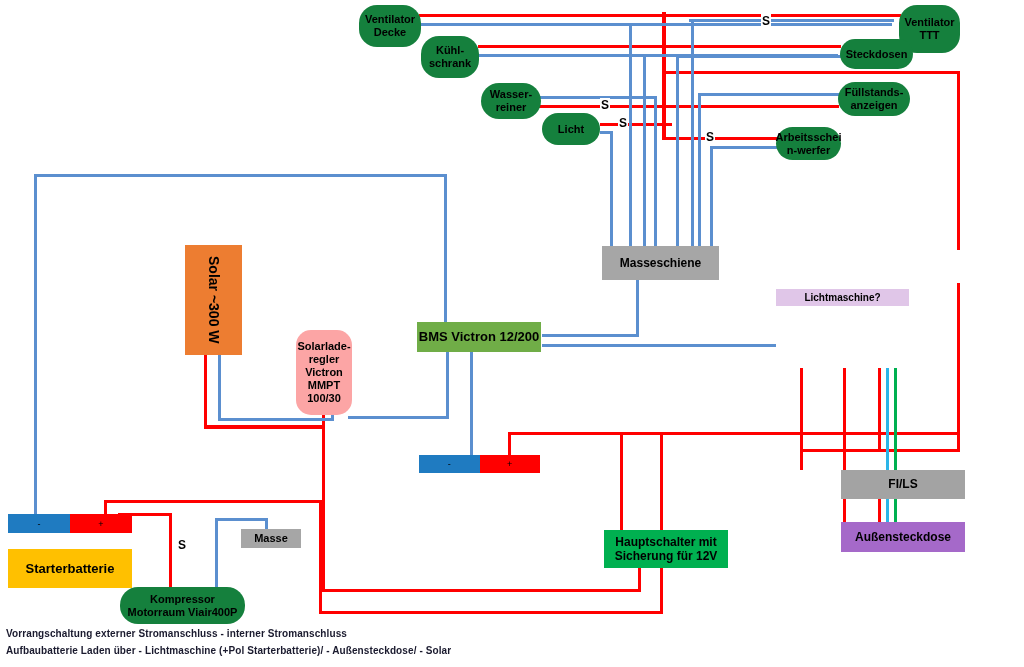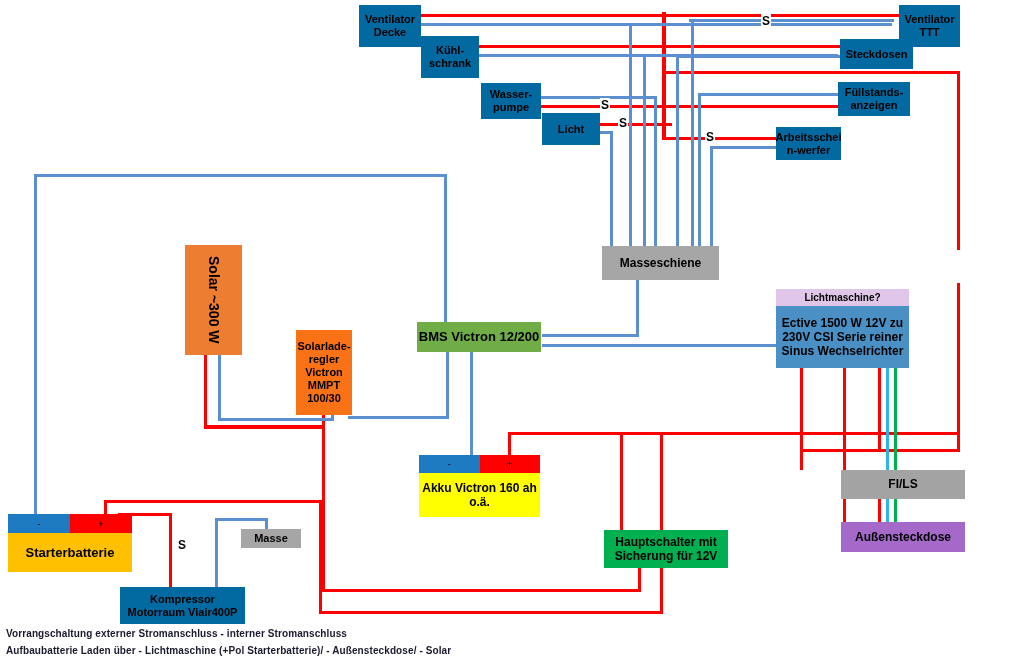--- a/index.html
+++ b/index.html
@@ -9,32 +9,32 @@
   .wire{position:absolute;}
   .wire.red{background:#FF0000;}
   .wire.blue{background:#5B8FCF;}
   .wire.cyan{background:#2CB5E8;}
   .wire.green{background:#00B050;}
 
   .node{position:absolute;box-sizing:border-box;display:flex;align-items:center;
         justify-content:center;text-align:center;font-weight:bold;color:#000;
         line-height:1.18;z-index:5;}
 
-  .n-yellow{background:#0369a1;font-size:11px;}
+  .n-yellow{background:#15803d;font-size:11px;border-radius:18px;}
   .n-grey{background:#A6A6A6;font-size:12px;}
   .n-orange{background:#ED7D31;font-size:14px;}
-  .n-peach{background:#f97316;font-size:11px;}
+  .n-peach{background:#fca5a5;font-size:11px;border-radius:15px;}
   .n-bmsgreen{background:#70AD47;font-size:13px;}
   .n-green{background:#00B050;font-size:12px;}
   .n-cyan{background:#a3a3a3;font-size:12px;}
   .n-purple{background:#A569C9;font-size:12px;}
   .n-blue{background:#4A90C4;font-size:12px;}
   .n-lilac{background:#E0C6E8;font-size:10px;}
   .n-yellowbat{background:#FFFF00;font-size:12px;}
-  .n-starter{background:#FFC000;font-size:13px;}
+  .n-starter{background:#FFC000;font-size:13px;margin-top:16px;}
 
   .vert-text{writing-mode:vertical-rl;text-orientation:mixed;}
 
   .batterm{position:absolute;display:flex;z-index:6;}
   .batterm .neg{background:#1F7BC1;color:#000;font-size:9px;display:flex;
                 align-items:center;justify-content:center;}
   .batterm .pos{background:#FF0000;color:#000;font-size:9px;display:flex;
                 align-items:center;justify-content:center;}
 
   .slabel{position:absolute;font-size:12px;font-weight:bold;color:#000;z-index:8;
@@ -144,28 +144,28 @@
 
   <div class="node n-yellow" style="left:359px;top:5px;width:62px;height:42px;flex-direction:column;">
     <span>Ventilator Decke</span>
   </div>
 
   <div class="node n-yellow" style="left:421px;top:36px;width:58px;height:42px;">
     <span>Kühl- schrank</span>
   </div>
 
   <div class="node n-yellow" style="left:481px;top:83px;width:60px;height:36px;">
-    <span>Wasser- pumpe</span>
+    <span>Wasser- reiner</span>
   </div>
 
   <div class="node n-yellow" style="left:542px;top:113px;width:58px;height:32px;">
     <span>Licht</span>
   </div>
 
-  <div class="node n-yellow" style="left:899px;top:5px;width:61px;height:42px;">
+  <div class="node n-yellow" style="left:899px;top:5px;width:61px;height:48px;">
     <span>Ventilator TTT</span>
   </div>
 
   <div class="node n-yellow" style="left:840px;top:39px;width:73px;height:30px;">
     <span>Steckdosen</span>
   </div>
 
   <div class="node n-yellow" style="left:838px;top:82px;width:72px;height:34px;">
     <span>Füllstands- anzeigen</span>
   </div>
@@ -188,30 +188,24 @@
   </div>
 
   <div class="node n-bmsgreen" style="left:417px;top:322px;width:124px;height:30px;">
     <span>BMS Victron 12/200</span>
   </div>
 
   <div class="node n-lilac" style="left:776px;top:289px;width:133px;height:17px;">
     <span>Lichtmaschine?</span>
   </div>
 
-  <div class="node n-blue" style="left:776px;top:306px;width:133px;height:62px;padding:0 3px;">
-    <span>Ective 1500 W 12V zu 230V CSI Serie reiner Sinus Wechselrichter</span>
-  </div>
 
   <div class="batterm" style="left:419px;top:455px;width:121px;height:18px;">
     <div class="neg" style="width:50%;height:100%;">-</div>
     <div class="pos" style="width:50%;height:100%;">+</div>
-  </div>
-  <div class="node n-yellowbat" style="left:419px;top:473px;width:121px;height:44px;">
-    <span>Akku Victron 160 ah o.ä.</span>
   </div>
 
   <div class="batterm" style="left:8px;top:514px;width:124px;height:19px;">
     <div class="neg" style="width:50%;height:100%;">-</div>
     <div class="pos" style="width:50%;height:100%;">+</div>
   </div>
   <div class="node n-starter" style="left:8px;top:533px;width:124px;height:39px;">
     <span>Starterbatterie</span>
   </div>
 

